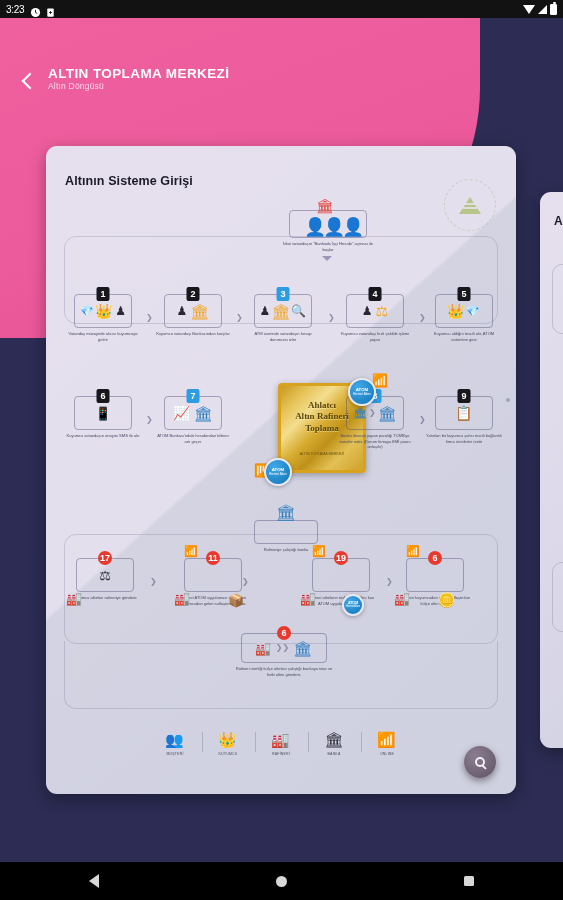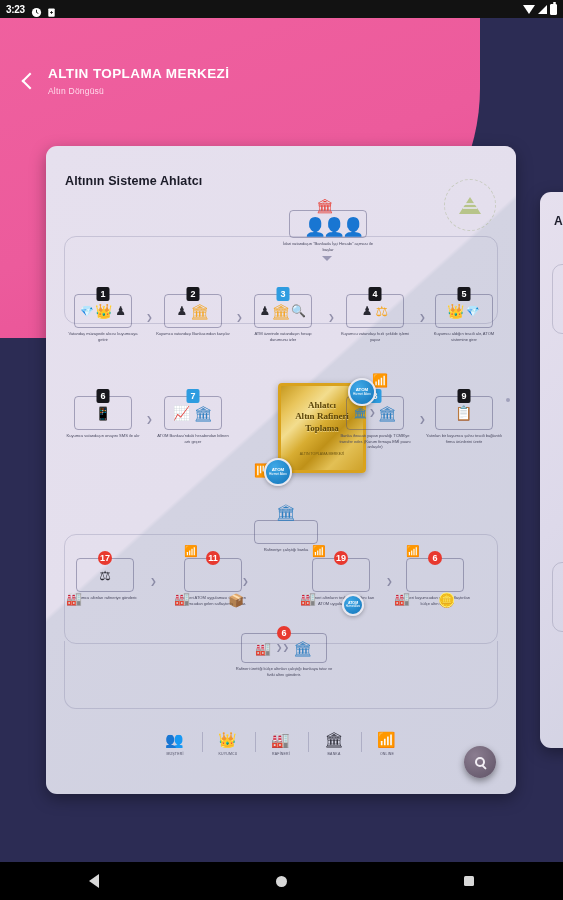--- a/index.html
+++ b/index.html
@@ -19,21 +19,21 @@
   
   #statusbar {
     position: absolute; top: 0; left: 0;
     width: 563px; height: 18px;
     background: #121212;
     display: flex; align-items: center;
     padding: 0 6px;
     z-index: 60;
   }
   #statusbar .clock {
-    color: #fff; font-size: 10px; font-weight: bold;
+    color: #fff; font-size: 10px; font-weight: normal;
     letter-spacing: -0.3px;
     margin-right: 6px;
   }
   .sb-icon { width: 11px; height: 11px; margin-right: 4px; display:inline-block; }
   #statusbar .right {
     margin-left: auto; display: flex; align-items: center; gap: 3px;
   }
   .tri-wifi {
     width: 0; height: 0;
     border-left: 6px solid transparent;
@@ -83,21 +83,21 @@
     width:10px; height:10px;
     border-left:2.4px solid #fff; border-bottom:2.4px solid #fff;
     transform: rotate(45deg);
   }
   #titles { margin-left: 6px; }
   #app-title {
     color:#ffffff; font-size: 13.5px; font-weight: bold;
     letter-spacing: 0.4px;
   }
   #app-subtitle {
-    color: #ffd9ea; font-size: 8.5px; margin-top: 5px;
+    color: #ffd9ea; font-size: 8.5px; 
     letter-spacing: 0.2px;
   }
 
   
   #card-area { position: absolute; inset: 0; z-index: 15; }
 
   .card {
     position: absolute;
     background: linear-gradient(138deg, #e6e0ee 0%, #e4dfed 44%, #d3d3e2 44.5%, #cfd0e0 100%);
     border-radius: 11px;
@@ -370,21 +370,21 @@
   <div id="card-area">
 
     <div class="card" id="next-card">
       <div class="nc-title">A</div>
       <div class="nc-row" style="top:72px"></div>
       <div class="nc-row" style="top:370px"></div>
     </div>
 
     <div class="card" id="main-card">
 
-      <div class="card-title">Altının Sisteme Ahlatcı</div>
+      <div class="card-title">Altının Sisteme Girişi</div>
 
       <div id="stamp">
         <span class="tri"></span>
       </div>
 
       <div id="scroll-dot"></div>
 
       <div id="top-temple">🏛</div>
       <div id="top-people">
         <span style="color:#2f5fc1">👤</span><span style="color:#f4a623">👤</span><span style="color:#e8392f">👤</span>

